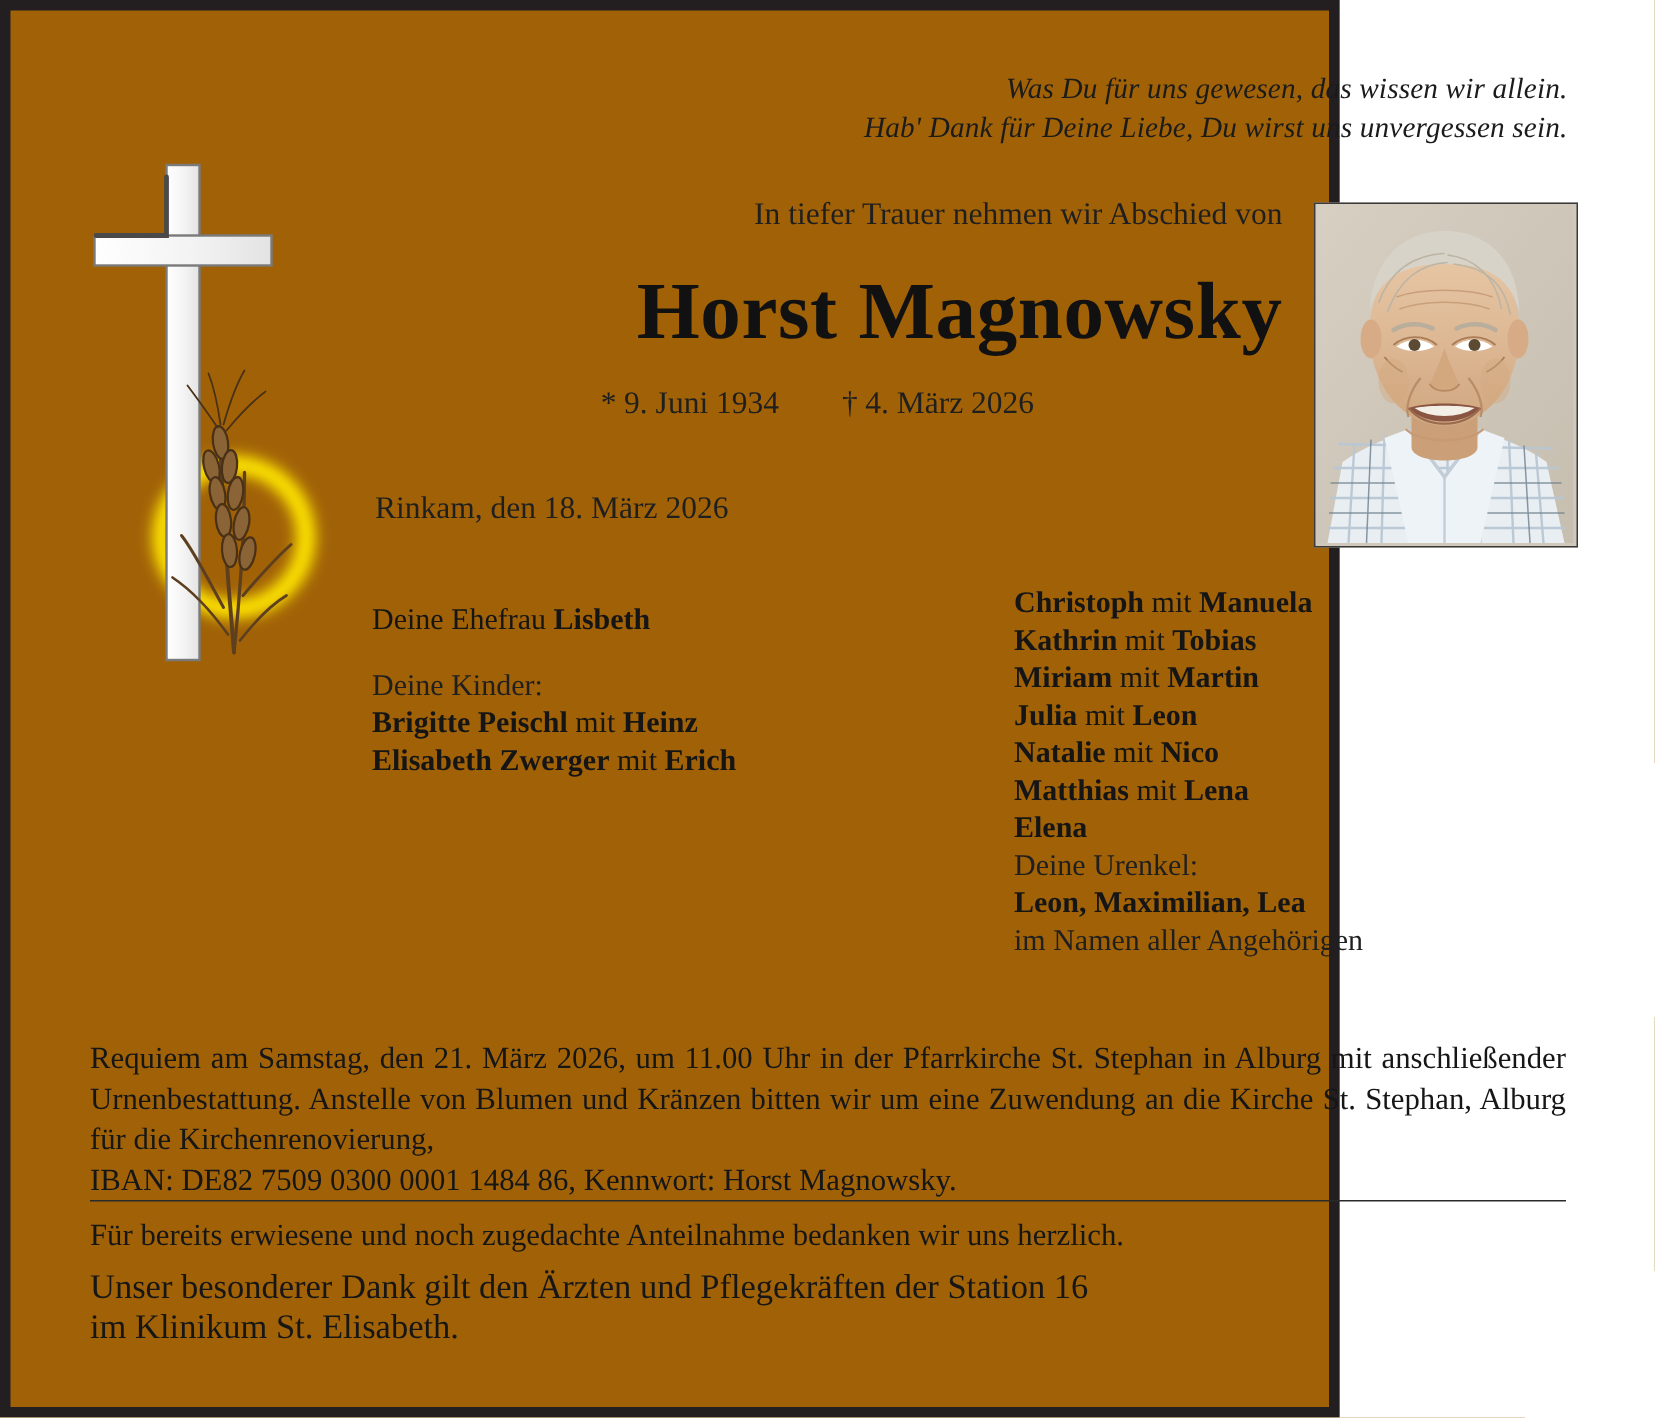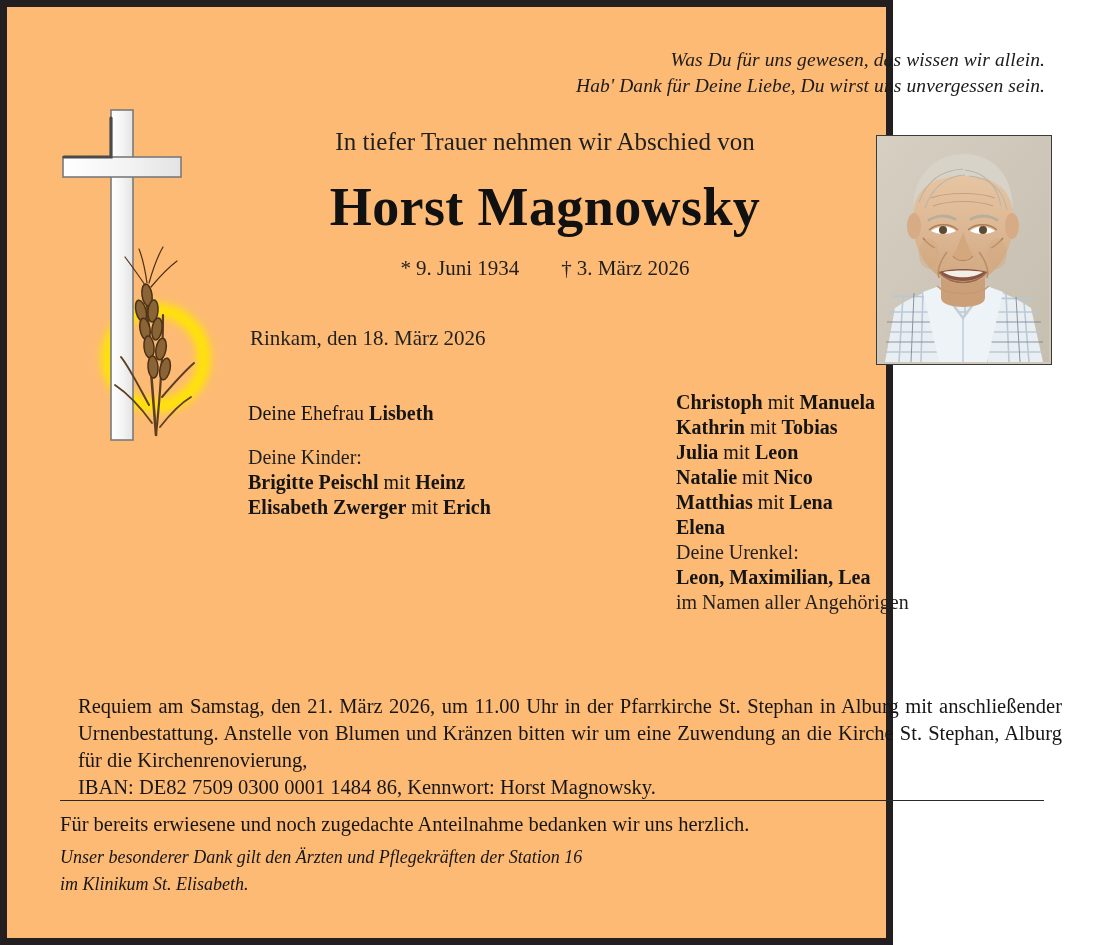--- a/index.html
+++ b/index.html
@@ -14,21 +14,21 @@
     color: #1b1b1b;
     overflow: hidden;
   }
 
   #notice {
     position: relative;
     width: 893px;
     height: 945px;
     box-sizing: border-box;
     border: 7px solid #231f20;
-    background: #fdba74;
+    background: #a16207;
   }
 
   .inner {
     position: absolute;
     left: 0; top: 0;
     width: 1089px;
     height: 931px;
   }
 
   
@@ -58,31 +58,33 @@
 
   
   .center-head {
     position: absolute;
     left: 228px;
     top: 122px;
     width: 620px;
     text-align: center;
   }
   .intro-line {
-    font-size: 25px;
+    font-size: 21px;
     line-height: 26px;
     color: #1f1f1f;
+    text-align: right;
   }
   .deceased-name {
     margin-top: 22px;
     font-size: 54px;
     font-weight: bold;
     letter-spacing: 0.4px;
     line-height: 60px;
     color: #111111;
+    text-align: right;
   }
   .dates {
     margin-top: 18px;
     font-size: 21px;
     line-height: 26px;
     color: #1f1f1f;
   }
   .dates .birth { margin-right: 42px; }
   .dates .sym { margin-right: 5px; }
 
@@ -149,21 +151,20 @@
   .requiem {
     position: absolute;
     left: 53px;
     top: 686px;
     width: 984px;
     font-size: 20.5px;
     line-height: 27px;
     text-align: justify;
     text-justify: inter-word;
     color: #161616;
-    margin-left: 18px;
   }
   .requiem .last { text-align: left; }
 
   
   .divider {
     position: absolute;
     left: 53px;
     top: 793px;
     width: 984px;
     height: 1px;
@@ -178,24 +179,23 @@
     width: 984px;
     font-size: 20.5px;
     line-height: 27px;
     color: #161616;
   }
   .thanks-2 {
     position: absolute;
     left: 53px;
     top: 837px;
     width: 984px;
-    font-size: 18px;
+    font-size: 23px;
     line-height: 27px;
     color: #161616;
-    font-style: italic;
   }
 </style>
 </head>
 <body>
 
 <div id="notice">
   <div class="inner">
 
     <div class="epigraph">
       <div>Was Du für uns gewesen, das wissen wir allein.</div>
@@ -250,21 +250,21 @@
           <path d="M86 180 C78 168 72 160 66 152"></path>
           <path d="M92 182 C102 170 110 162 118 156"></path>
         </g>
       </svg>
     </div>
 
     <div class="center-head">
       <div class="intro-line">In tiefer Trauer nehmen wir Abschied von</div>
       <div class="deceased-name">Horst Magnowsky</div>
       <div class="dates">
-        <span class="birth"><span class="sym">*</span><span>9. Juni 1934</span></span><span class="death"><span class="sym">†</span><span>3. März 2026</span></span>
+        <span class="birth"><span class="sym">*</span><span>9. Juni 1934</span></span><span class="death"><span class="sym">†</span><span>4. März 2026</span></span>
       </div>
     </div>
 
     <div class="photo-frame">
       <svg width="172" height="226" viewBox="0 0 172 226" xmlns="http://www.w3.org/2000/svg">
         <defs>
           <linearGradient id="bgGrad" x1="0" y1="0" x2="1" y2="1">
             <stop offset="0%" stop-color="#d6cfc2"></stop>
             <stop offset="100%" stop-color="#c6bfb0"></stop>
           </linearGradient>
@@ -387,20 +387,25 @@
         <b>Christoph</b>
         <span class="conj">mit</span>
         <b>Manuela</b>
       </div>
       <div class="row">
         <b>Kathrin</b>
         <span class="conj">mit</span>
         <b>Tobias</b>
       </div>
       <div class="row">
+        <b>Miriam</b>
+        <span class="conj">mit</span>
+        <b>Martin</b>
+      </div>
+      <div class="row">
         <b>Julia</b>
         <span class="conj">mit</span>
         <b>Leon</b>
       </div>
       <div class="row">
         <b>Natalie</b>
         <span class="conj">mit</span>
         <b>Nico</b>
       </div>
       <div class="row">

